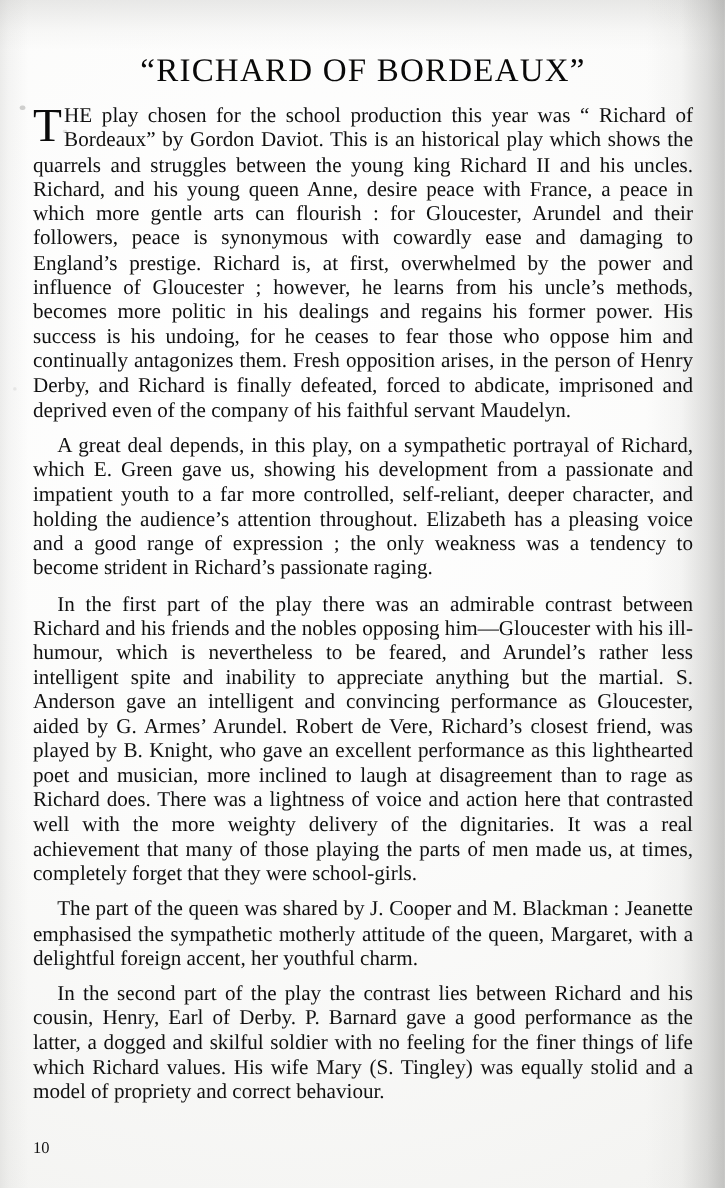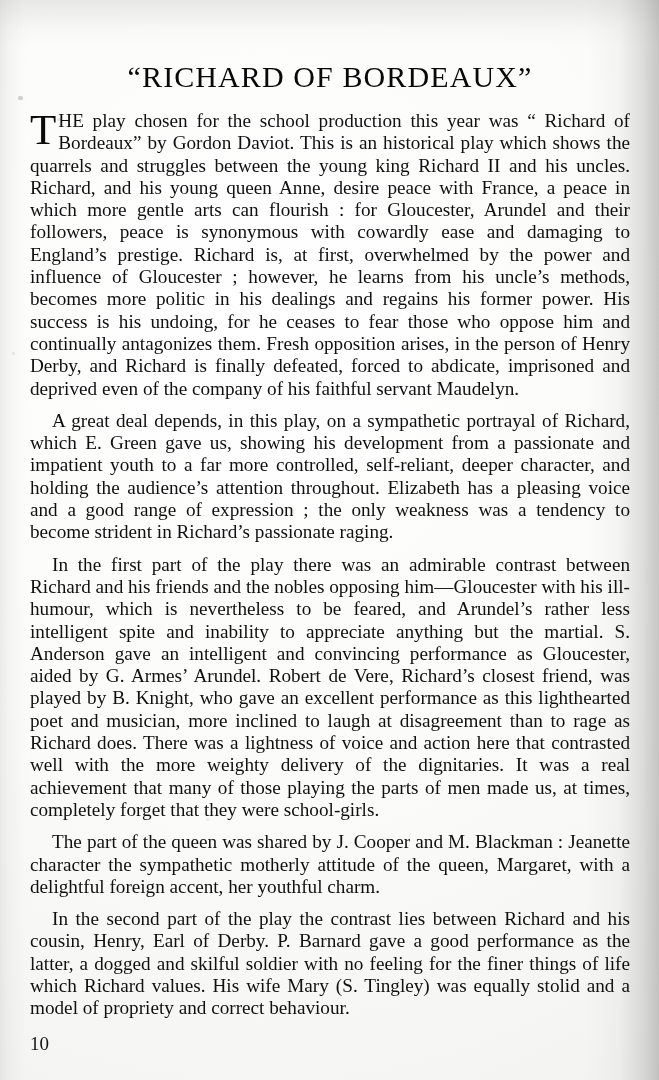--- a/index.html
+++ b/index.html
@@ -58,21 +58,21 @@
     top: 0;
     width: 600px;
   }
 
   .doc-title {
     font-family: "Liberation Serif", "DejaVu Serif", serif;
     font-size: 30px;
     line-height: 34px;
     letter-spacing: 1.1px;
     text-align: center;
-    margin: 16px;
+    margin: 4px;
     padding-top: 44px;
     font-weight: normal;
     color: #090909;
     white-space: nowrap;
   }
 
   .body-text {
     margin-top: 13px;
   }
 
@@ -102,21 +102,21 @@
     color: #0a0a0a;
   }
   p.first .smallcaps {
     
   }
 
   .page-number {
     position: absolute;
     left: 30px;
     top: 1033px;
-    font-size: 19px;
+    font-size: 15px;
     line-height: 22px;
     color: #141414;
   }
 </style>
 </head>
 <body>
 
 <div class="page">
 
   <div class="edge-shade-top"></div>
@@ -134,21 +134,21 @@
     <h1 class="doc-title">“RICHARD OF BORDEAUX”</h1>
 
     <div class="body-text">
 
       <p class="para first"><span class="dropcap">T</span><span class="smallcaps">HE</span><span> play chosen for the school production this year was “ Richard of Bordeaux” by Gordon Daviot.   This is an historical play which shows the quarrels and struggles between the young king Richard II and his uncles.   Richard, and his young queen Anne, desire peace with France, a peace in which more gentle arts can flourish :   for Gloucester, Arundel and their followers, peace is synonymous with cowardly ease and damaging to England’s prestige.   Richard is, at first, overwhelmed by the power and influence of Gloucester ; however, he learns from his uncle’s methods, becomes more politic in his dealings and regains his former power.   His success is his undoing, for he ceases to fear those who oppose him and continually antagonizes them.   Fresh opposition arises, in the person of Henry Derby, and Richard is finally defeated, forced to abdicate, imprisoned and deprived even of the company of his faithful servant Maudelyn.</span></p>
 
       <p class="para">A great deal depends, in this play, on a sympathetic portrayal of Richard, which E. Green gave us, showing his development from a passionate and impatient youth to a far more controlled, self-reliant, deeper character, and holding the audience’s attention throughout. Elizabeth has a pleasing voice and a good range of expression ;   the only weakness was a tendency to become strident in Richard’s passionate raging.</p>
 
       <p class="para">In the first part of the play there was an admirable contrast between Richard and his friends and the nobles opposing him—Gloucester with his ill-humour, which is nevertheless to be feared, and Arundel’s rather less intelligent spite and inability to appreciate anything but the martial.   S. Anderson gave an intelligent and convincing performance as Gloucester, aided by G. Armes’ Arundel.   Robert de Vere, Richard’s closest friend, was played by B. Knight, who gave an excellent performance as this lighthearted poet and musician, more inclined to laugh at disagreement than to rage as Richard does. There was a lightness of voice and action here that contrasted well with the more weighty delivery of the dignitaries.   It was a real achievement that many of those playing the parts of men made us, at times, completely forget that they were school-girls.</p>
 
-      <p class="para">The part of the queen was shared by J. Cooper and M. Blackman : Jeanette character the sympathetic motherly attitude of the queen, Margaret, with a delightful foreign accent, her youthful charm.</p>
+      <p class="para">The part of the queen was shared by J. Cooper and M. Blackman : Jeanette emphasised the sympathetic motherly attitude of the queen, Margaret, with a delightful foreign accent, her youthful charm.</p>
 
       <p class="para">In the second part of the play the contrast lies between Richard and his cousin, Henry, Earl of Derby.   P. Barnard gave a good performance as the latter, a dogged and skilful soldier with no feeling for the finer things of life which Richard values.   His wife Mary (S. Tingley) was equally stolid and a model of propriety and correct behaviour.</p>
 
     </div>
   </div>
 
   <div class="page-number">10</div>
 
 </div>
 

